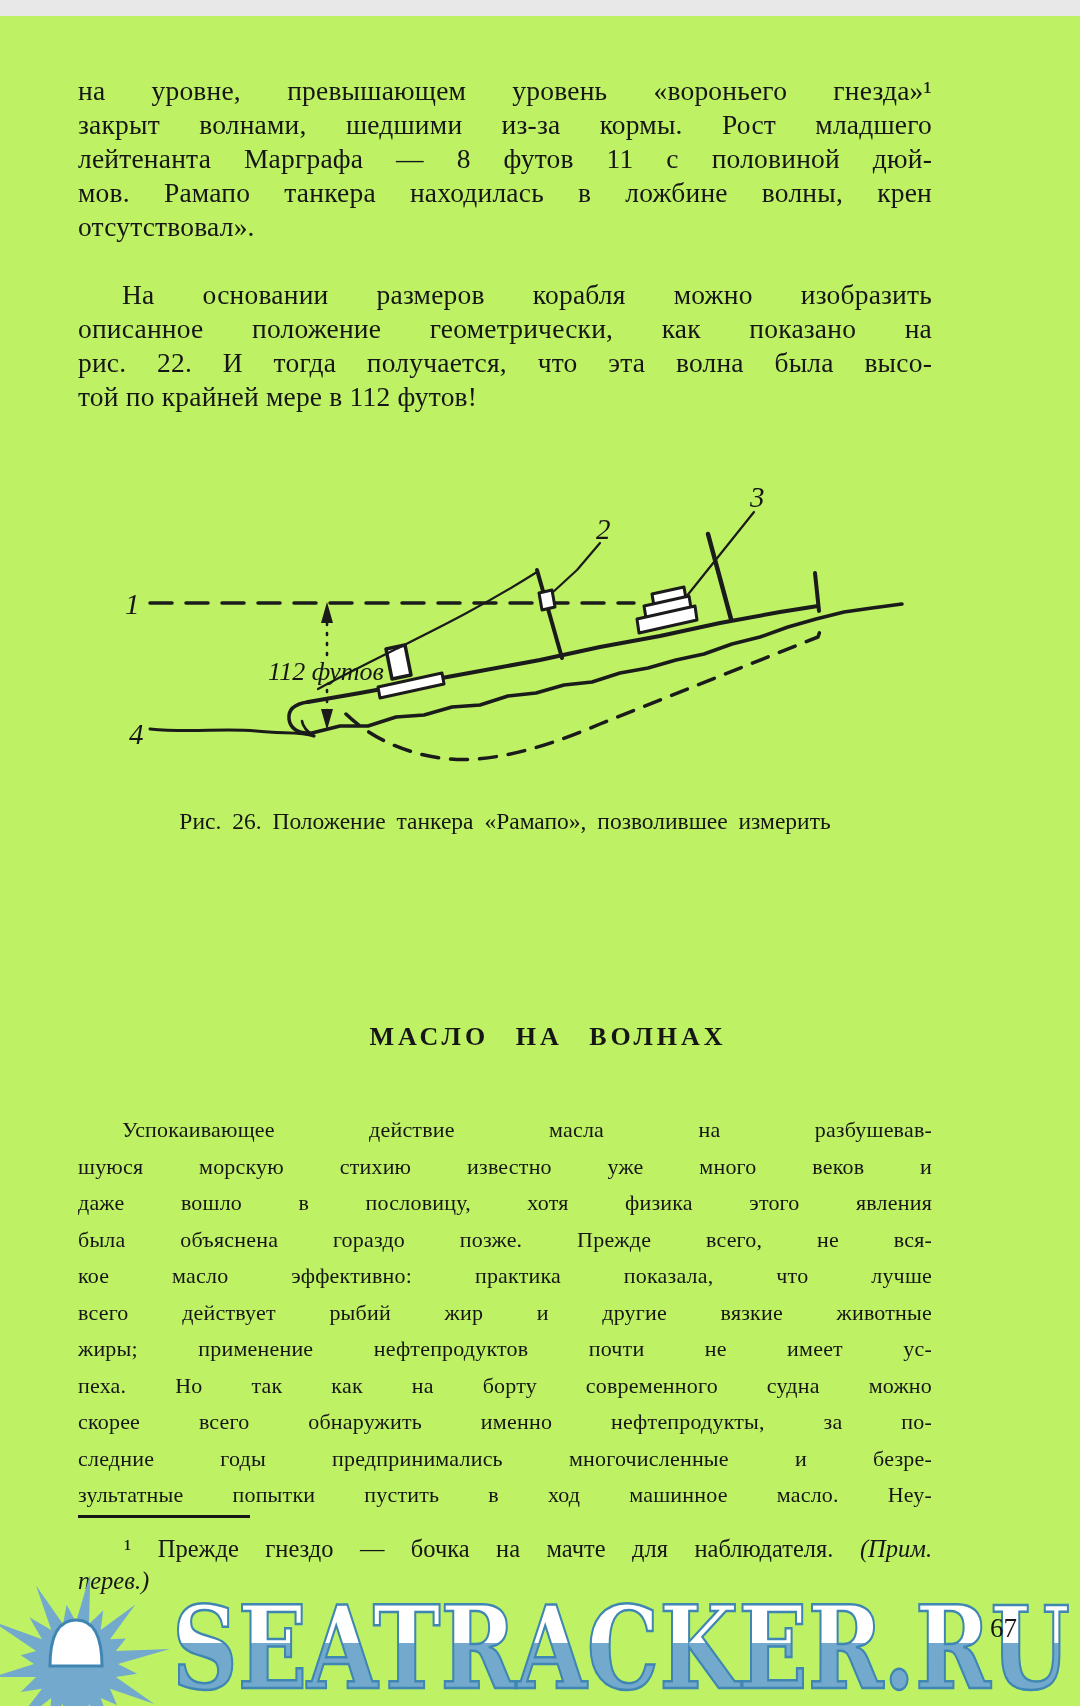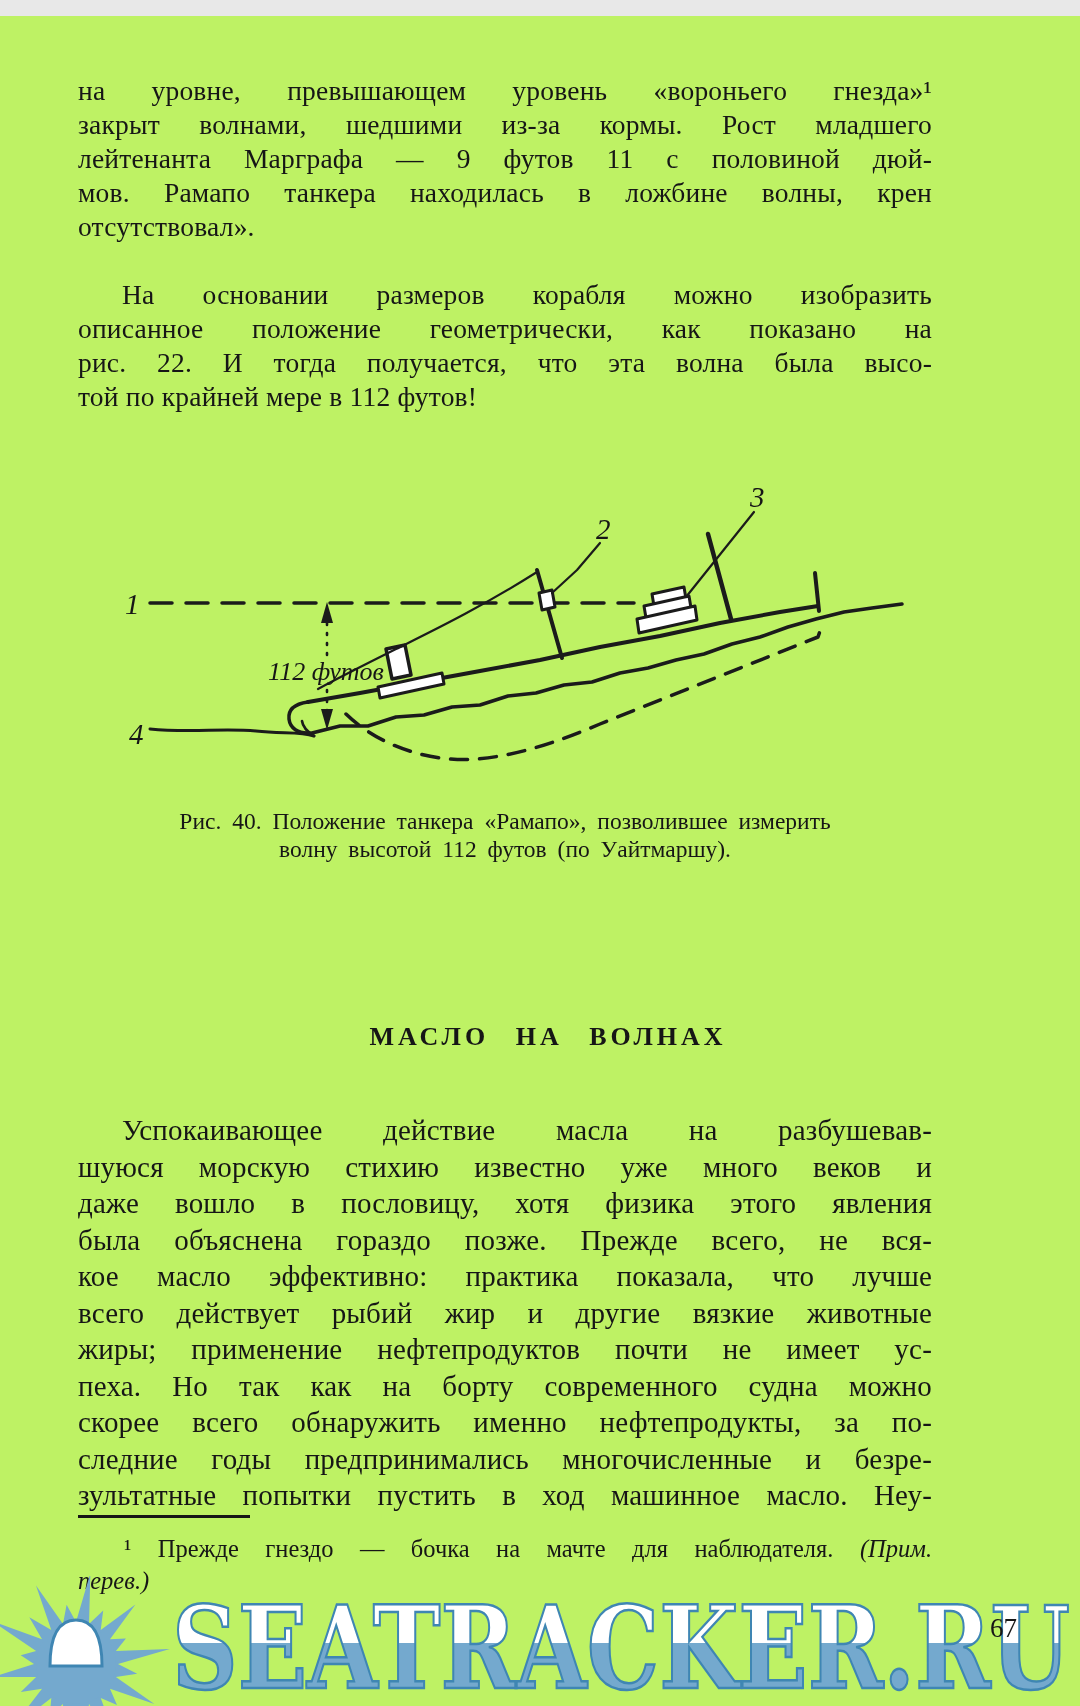--- a/index.html
+++ b/index.html
@@ -6,21 +6,21 @@
   #page{
     position:relative;width:1080px;height:1706px;background:#bef264;
     overflow:hidden;font-family:"Liberation Serif", serif;color:#161616;
     margin:16px auto;
   }
   .bodyblock{position:absolute;left:78px;width:854px;}
   .bline{
     font-size:27.5px;line-height:34px;white-space:nowrap;
     text-align:justify;text-align-last:justify;letter-spacing:.2px;
   }
-  .p3 .bline{font-size:29px;line-height:36.5px;}
+  .p3 .bline{font-size:22px;line-height:36.5px;}
   .bline.lastline{text-align-last:left;}
   .bline.indent{text-indent:44px;}
   .heading{
     position:absolute;top:1006px;left:0;width:1096px;text-align:center;
     font-size:26px;font-weight:bold;letter-spacing:4px;word-spacing:16px;
   }
   .caption{position:absolute;left:78px;width:854px;text-align:center;
     font-size:23.5px;line-height:28px;word-spacing:5px;}
   .legend{position:absolute;left:78px;width:854px;text-align:center;
     font-size:21.5px;line-height:25px;word-spacing:7px;}
@@ -34,21 +34,21 @@
   svg text.figlabel{font-family:"Liberation Serif",serif;font-style:italic;fill:#161616;}
 </style>
 </head>
 <body>
 
 <div id="page">
 
   <div class="bodyblock" style="top:58px;">
     <div class="bline">на уровне, превышающем уровень «вороньего гнезда»¹</div>
     <div class="bline">закрыт волнами, шедшими из-за кормы. Рост младшего</div>
-    <div class="bline">лейтенанта Марграфа — 9 футов 11 с половиной дюй-</div>
+    <div class="bline">лейтенанта Марграфа — 8 футов 11 с половиной дюй-</div>
     <div class="bline">мов. Рамапо танкера находилась в ложбине волны, крен</div>
     <div class="bline lastline">отсутствовал».</div>
   </div>
   <div class="bodyblock" style="top:262px;">
     <div class="bline indent">На основании размеров корабля можно изобразить</div>
     <div class="bline">описанное положение геометрически, как показано на</div>
     <div class="bline">рис. 22. И тогда получается, что эта волна была высо-</div>
     <div class="bline lastline">той по крайней мере в 112 футов!</div>
   </div>
 
@@ -91,22 +91,21 @@
       <polyline points="600,97 577,124 552,147" stroke-width="2.2"></polyline>
       <line x1="754" y1="66" x2="686" y2="151" stroke-width="2.2"></line>
     </g>
     <text class="figlabel" x="125" y="168" font-size="29">1</text>
     <text class="figlabel" x="596" y="93" font-size="29">2</text>
     <text class="figlabel" x="750" y="61" font-size="29">3</text>
     <text class="figlabel" x="129" y="298" font-size="29">4</text>
     <text class="figlabel" x="326" y="234" font-size="26" text-anchor="middle">112 футов</text>
   </svg>
 
-  <div class="caption" style="top:791px;">Рис. 40. Положение танкера «Рамапо», позволившее измерить</div>
-  <div class="caption" style="top:819px;">волну высотой 112 футов (по Уайтмаршу).</div>
+  <div class="caption" style="top:791px;">Рис. 26. Положение танкера «Рамапо», позволившее измерить</div>
 
   <div class="heading">МАСЛО НА ВОЛНАХ</div>
 
   <div class="bodyblock p3" style="top:1096px;">
     <div class="bline indent">Успокаивающее действие масла на разбушевав-</div>
     <div class="bline">шуюся морскую стихию известно уже много веков и</div>
     <div class="bline">даже вошло в пословицу, хотя физика этого явления</div>
     <div class="bline">была объяснена гораздо позже. Прежде всего, не вся-</div>
     <div class="bline">кое масло эффективно: практика показала, что лучше</div>
     <div class="bline">всего действует рыбий жир и другие вязкие животные</div>

